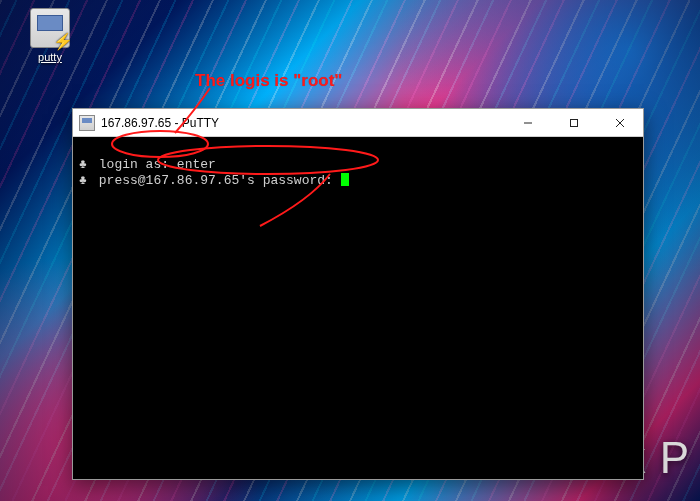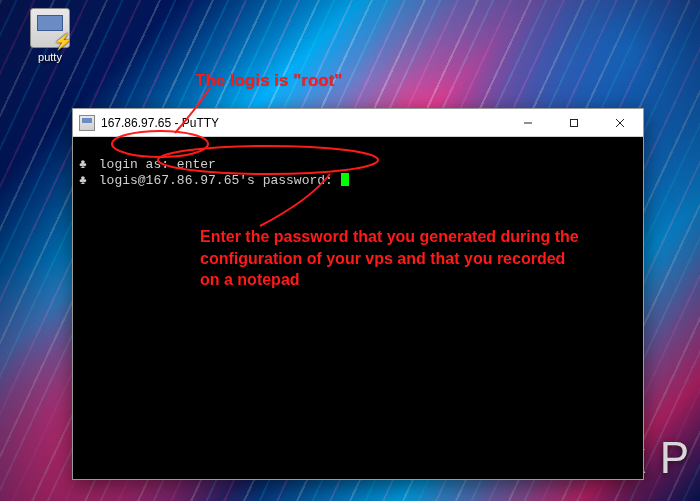--- a/index.html
+++ b/index.html
@@ -34,20 +34,21 @@
       content:"";
       position:absolute; inset:0;
       background: radial-gradient(circle at 50% 50%, transparent 40%, rgba(0,0,30,0.5) 100%);
     }
     
     .desktop-icon {
       position:absolute; left:20px; top:8px;
       width:60px; text-align:center;
       color:#fff; font-size:11px;
       text-shadow:0 1px 2px #000;
+      text-decoration:underline;
     }
     .desktop-icon .pic {
       width:40px; height:40px; margin:0 auto 3px;
       background: linear-gradient(#e8e8e8,#cfcfcf);
       border:1px solid #888; border-radius:3px;
       position:relative;
     }
     .desktop-icon .pic::before {
       content:"";
       position:absolute; left:6px; top:6px; right:6px; height:14px;
@@ -148,32 +149,31 @@
       </div>
       <div class="win-btn close">
         <svg width="10" height="10" viewBox="0 0 10 10">
             <path d="M1 1 L9 9 M9 1 L1 9" stroke="#222" stroke-width="1"></path>
           </svg>
       </div>
     </div>
   </div>
   <div class="term">
 <span class="bullet">♣</span> <span>login as:</span> <span>enter</span>
-<span class="bullet">♣</span> <span>logis@167.86.97.65's password:</span> <span class="cursor"></span>
+<span class="bullet">♣</span> <span>press@167.86.97.65's password:</span> <span class="cursor"></span>
   </div>
 </div>
 
 <svg class="overlay">
 
   <ellipse cx="160" cy="144" rx="48" ry="13" fill="none" stroke="#ff1a1a" stroke-width="2"></ellipse>
 
   <ellipse cx="268" cy="160" rx="110" ry="14" fill="none" stroke="#ff1a1a" stroke-width="2"></ellipse>
 
   <path d="M210 88 Q195 110 175 133" fill="none" stroke="#ff1a1a" stroke-width="2"></path>
 
   <path d="M330 174 Q310 200 260 226" fill="none" stroke="#ff1a1a" stroke-width="2"></path>
 </svg>
 
 <div class="anno top">The logis is "root"</div>
 <div class="anno body">
-  <div>Enter the password that you generated during the configuration of your vps and that you recorded on a notepad</div>
   <div style="height:14px"></div>
 </div>
 
 </body></html>

